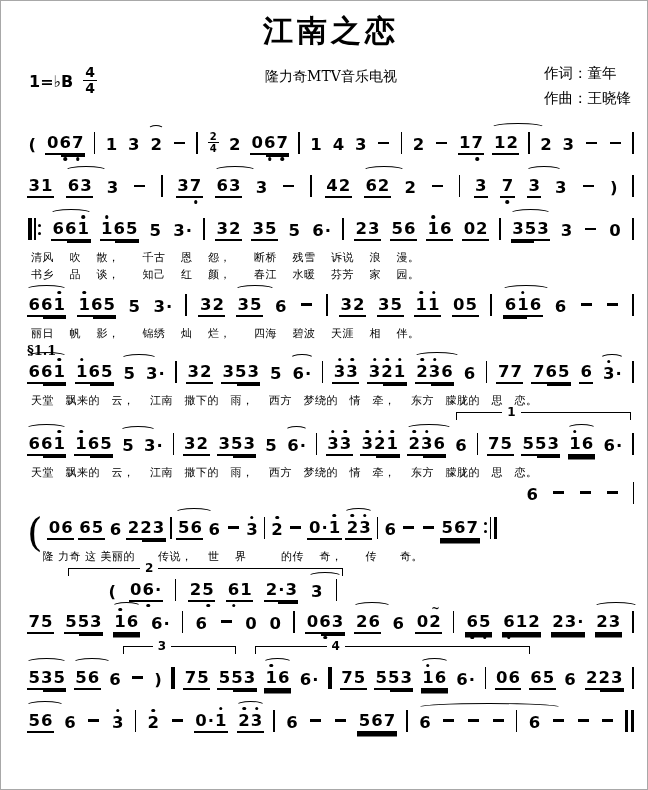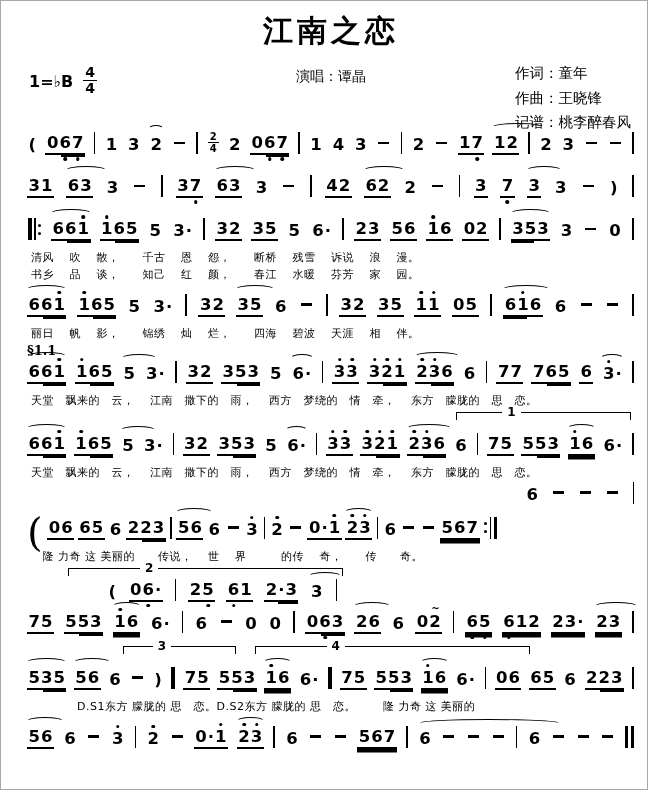--- a/index.html
+++ b/index.html
@@ -68,26 +68,25 @@
   <div class="header">
     <div class="title">江南之恋</div>
     <div class="keysig">
       <span>1=♭B</span>
       <span class="frac big">
           <span class="ftop">4</span>
           <span class="fbot">4</span>
         </span>
     </div>
     <div class="center-credits">
-      <div>演唱：谭晶</div>
+      <div>隆力奇MTV音乐电视</div>
     </div>
     <div class="side-credits">
       <div>作词：童年</div>
       <div>作曲：王晓锋</div>
-      <div>记谱：桃李醉春风</div>
     </div>
   </div>
 
   <div class="music">
       <div class="system">
         <div class="notes-row sb">
           <span class="tok"><span class="ch">(</span></span>
           <span class="tok u1"><span class="ch">0</span><span class="ch">6<span class="dot lo"></span></span><span class="ch">7<span class="dot lo"></span></span><span class="part r"></span></span>
           <span class="bar">
             <span class="bl" style="width: 1.5px;"></span>
@@ -438,21 +437,20 @@
             <span class="bl" style="width: 1.5px;"></span>
           </span>
           <span class="tok u1"><span class="ch">0</span><span class="ch">6</span></span>
           <span class="tok u1"><span class="ch">6</span><span class="ch">5</span></span>
           <span class="tok"><span class="ch">6</span></span>
           <span class="tok u1"><span class="ch">2</span><span class="ch">2</span><span class="ch">3</span><span class="part r"></span></span>
           <span class="bar">
             <span class="bl" style="width: 1.5px;"></span>
           </span>
         </div>
-        <div class="lyric">　　　　D.S1东方 朦胧的 思　恋。D.S2东方 朦胧的 思　恋。　　 隆 力奇 这 美丽的</div>
       </div>
       <div class="system">
         <div class="notes-row sb">
           <span class="tok u1"><span class="ch">5</span><span class="ch">6</span><span class="arc" style="width: 38px;"></span></span>
           <span class="tok"><span class="ch">6</span></span>
           <span class="tok"><span class="ch"><span class="dashrect"></span></span></span>
           <span class="tok"><span class="ch">3<span class="dot hi"></span></span></span>
           <span class="bar">
             <span class="bl" style="width: 1.5px;"></span>
           </span>

